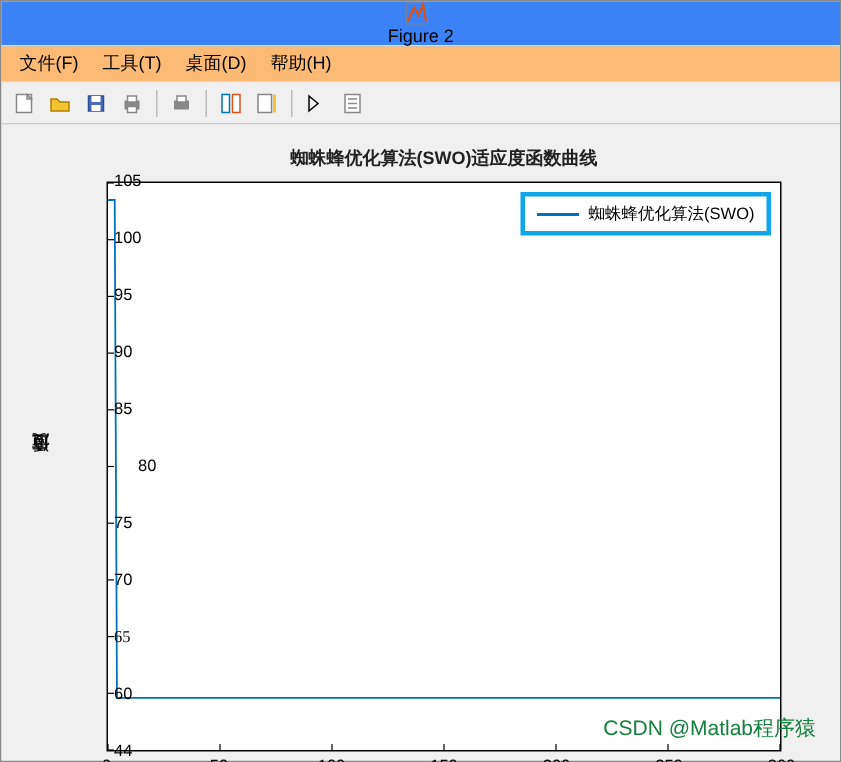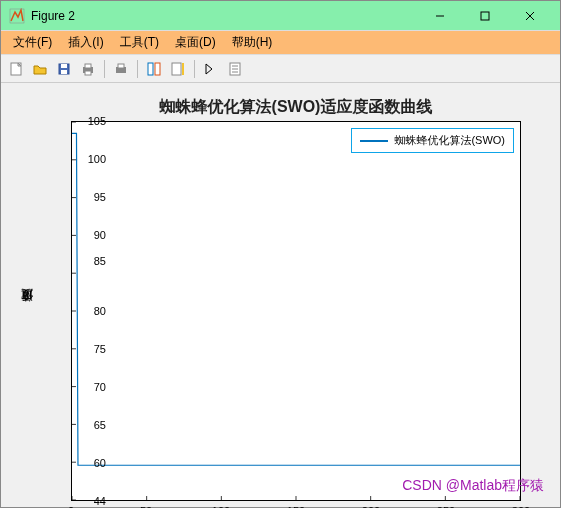--- a/index.html
+++ b/index.html
@@ -1,36 +1,36 @@
 <!DOCTYPE html>
 <html><head>
 <meta charset="utf-8">
 <style>
   * { box-sizing: border-box; margin: 0; padding: 0; }
   body { font-family: "Microsoft YaHei", "SimSun", Arial, sans-serif; font-size: 12px; background: #fff; }
   .window { width: 561px; height: 508px; border: 1px solid #888; background: #f0f0f0; display: flex; flex-direction: column; position: relative; }
-  .titlebar { height: 30px; background: #86efac; display: flex; align-items: center; padding: 0 8px; border-bottom: 1px solid #ddd; }
+  .titlebar { height: 30px; background: #3b82f6; display: flex; align-items: center; padding: 0 8px; border-bottom: 1px solid #ddd; flex-direction: column; }
   .titlebar .icon { width: 16px; height: 16px; margin-right: 6px; }
   .titlebar .title { flex: 1; font-size: 12px; color: #000; }
   .winbtns { display: flex; }
   .winbtn { width: 45px; height: 28px; display: flex; align-items: center; justify-content: center; cursor: pointer; }
   .menubar { height: 24px; background: #fdba74; display: flex; align-items: center; padding: 0 4px; border-bottom: 1px solid #ddd; }
   .menuitem { padding: 3px 8px; cursor: pointer; font-size: 12px; }
   .toolbar { height: 28px; background: #f0f0f0; display: flex; align-items: center; padding: 0 4px; border-bottom: 1px solid #ccc; gap: 2px; }
   .toolbtn { width: 22px; height: 22px; display: flex; align-items: center; justify-content: center; cursor: pointer; border: 1px solid transparent; }
   .toolsep { width: 1px; height: 18px; background: #bbb; margin: 0 3px; }
   .plotarea { flex: 1; background: #f0f0f0; position: relative; padding: 8px 12px 8px 4px; }
   .axes-box { position: absolute; left: 70px; top: 38px; width: 450px; height: 380px; background: #fff; border: 1px solid #000; }
-  .chart-title { position: absolute; top: 14px; left: 70px; width: 450px; text-align: center; font-size: 16px; font-weight: bold; color: #222; }
+  .chart-title { position: absolute; top: 14px; left: 70px; width: 450px; text-align: center; font-size: 12px; font-weight: bold; color: #222; }
   .ylabel { position: absolute; left: 18px; top: 38px; height: 380px; display: flex; align-items: center; justify-content: center; writing-mode: vertical-rl; transform: rotate(180deg); font-size: 12px; }
-  .ytick { position: absolute; right: 454px; font-size: 11px; text-align: right; width: 30px; transform: translateY(-50%); }
+  .ytick { position: absolute; right: 454px; font-size: 11px; width: 30px; transform: translateY(-50%); }
   .xtick { position: absolute; top: 422px; font-size: 11px; text-align: center; width: 30px; transform: translateX(-50%); }
-  .legend { position: absolute; right: 6px; top: 6px; background: #fff; border: 1px solid #0ea5e9; padding: 4px 8px; display: flex; align-items: center; gap: 6px; font-size: 11px; }
+  .legend { position: absolute; right: 6px; top: 6px; background: #fff; border: 3px solid #0ea5e9; padding: 4px 8px; display: flex; align-items: center; gap: 6px; font-size: 11px; }
   .legend-line { width: 28px; height: 2px; background: #0072bd; }
-  .watermark { position: absolute; right: 16px; bottom: 12px; color: #a21caf; font-size: 14px; pointer-events: none; }
+  .watermark { position: absolute; right: 16px; bottom: 12px; color: #15803d; font-size: 14px; pointer-events: none; }
   svg.plot { position: absolute; left: 0; top: 0; width: 100%; height: 100%; overflow: visible; }
 </style>
 </head>
 <body>
 
 <div class="window">
 
   <div class="titlebar">
     <span class="icon">
       <svg viewBox="0 0 16 16">
@@ -54,21 +54,20 @@
           <svg width="10" height="10">
             <line x1="1" y1="1" x2="9" y2="9" stroke="#000" stroke-width="1"></line>
             <line x1="9" y1="1" x2="1" y2="9" stroke="#000" stroke-width="1"></line>
           </svg>
         </div>
     </div>
   </div>
 
   <div class="menubar">
     <span class="menuitem">文件(F)</span>
-    <span class="menuitem">插入(I)</span>
     <span class="menuitem">工具(T)</span>
     <span class="menuitem">桌面(D)</span>
     <span class="menuitem">帮助(H)</span>
   </div>
 
   <div class="toolbar">
     <div class="toolbtn">
         <svg width="16" height="16">
           <rect x="3" y="2" width="10" height="12" fill="#fff" stroke="#888"></rect>
           <path d="M10 2 L13 5 L10 5 Z" fill="#ddd" stroke="#888"></path>
@@ -157,25 +156,25 @@
         </svg>
       <div class="legend">
         <div class="legend-line"></div>
         <span>蜘蛛蜂优化算法(SWO)</span>
       </div>
     </div>
 
     <div id="ticks-container">
         <div class="ytick" style="top: 418px;">44</div>
         <div class="ytick" style="top: 380px;">60</div>
-        <div class="ytick" style="top: 342px;">65</div>
+        <div class="ytick" style="top: 342px; font-family: Liberation Serif, serif;">65</div>
         <div class="ytick" style="top: 304px;">70</div>
         <div class="ytick" style="top: 266px;">75</div>
         <div class="ytick" style="top: 228px; padding-left: 16px;">80</div>
-        <div class="ytick" style="top: 178px;">85</div>
+        <div class="ytick" style="top: 190px;">85</div>
         <div class="ytick" style="top: 152px;">90</div>
         <div class="ytick" style="top: 114px;">95</div>
         <div class="ytick" style="top: 76px;">100</div>
         <div class="ytick" style="top: 38px;">105</div>
         <div class="xtick" style="left: 70px;">0</div>
         <div class="xtick" style="left: 145px;">50</div>
         <div class="xtick" style="left: 220px;">100</div>
         <div class="xtick" style="left: 295px;">150</div>
         <div class="xtick" style="left: 370px;">200</div>
         <div class="xtick" style="left: 445px;">250</div>

